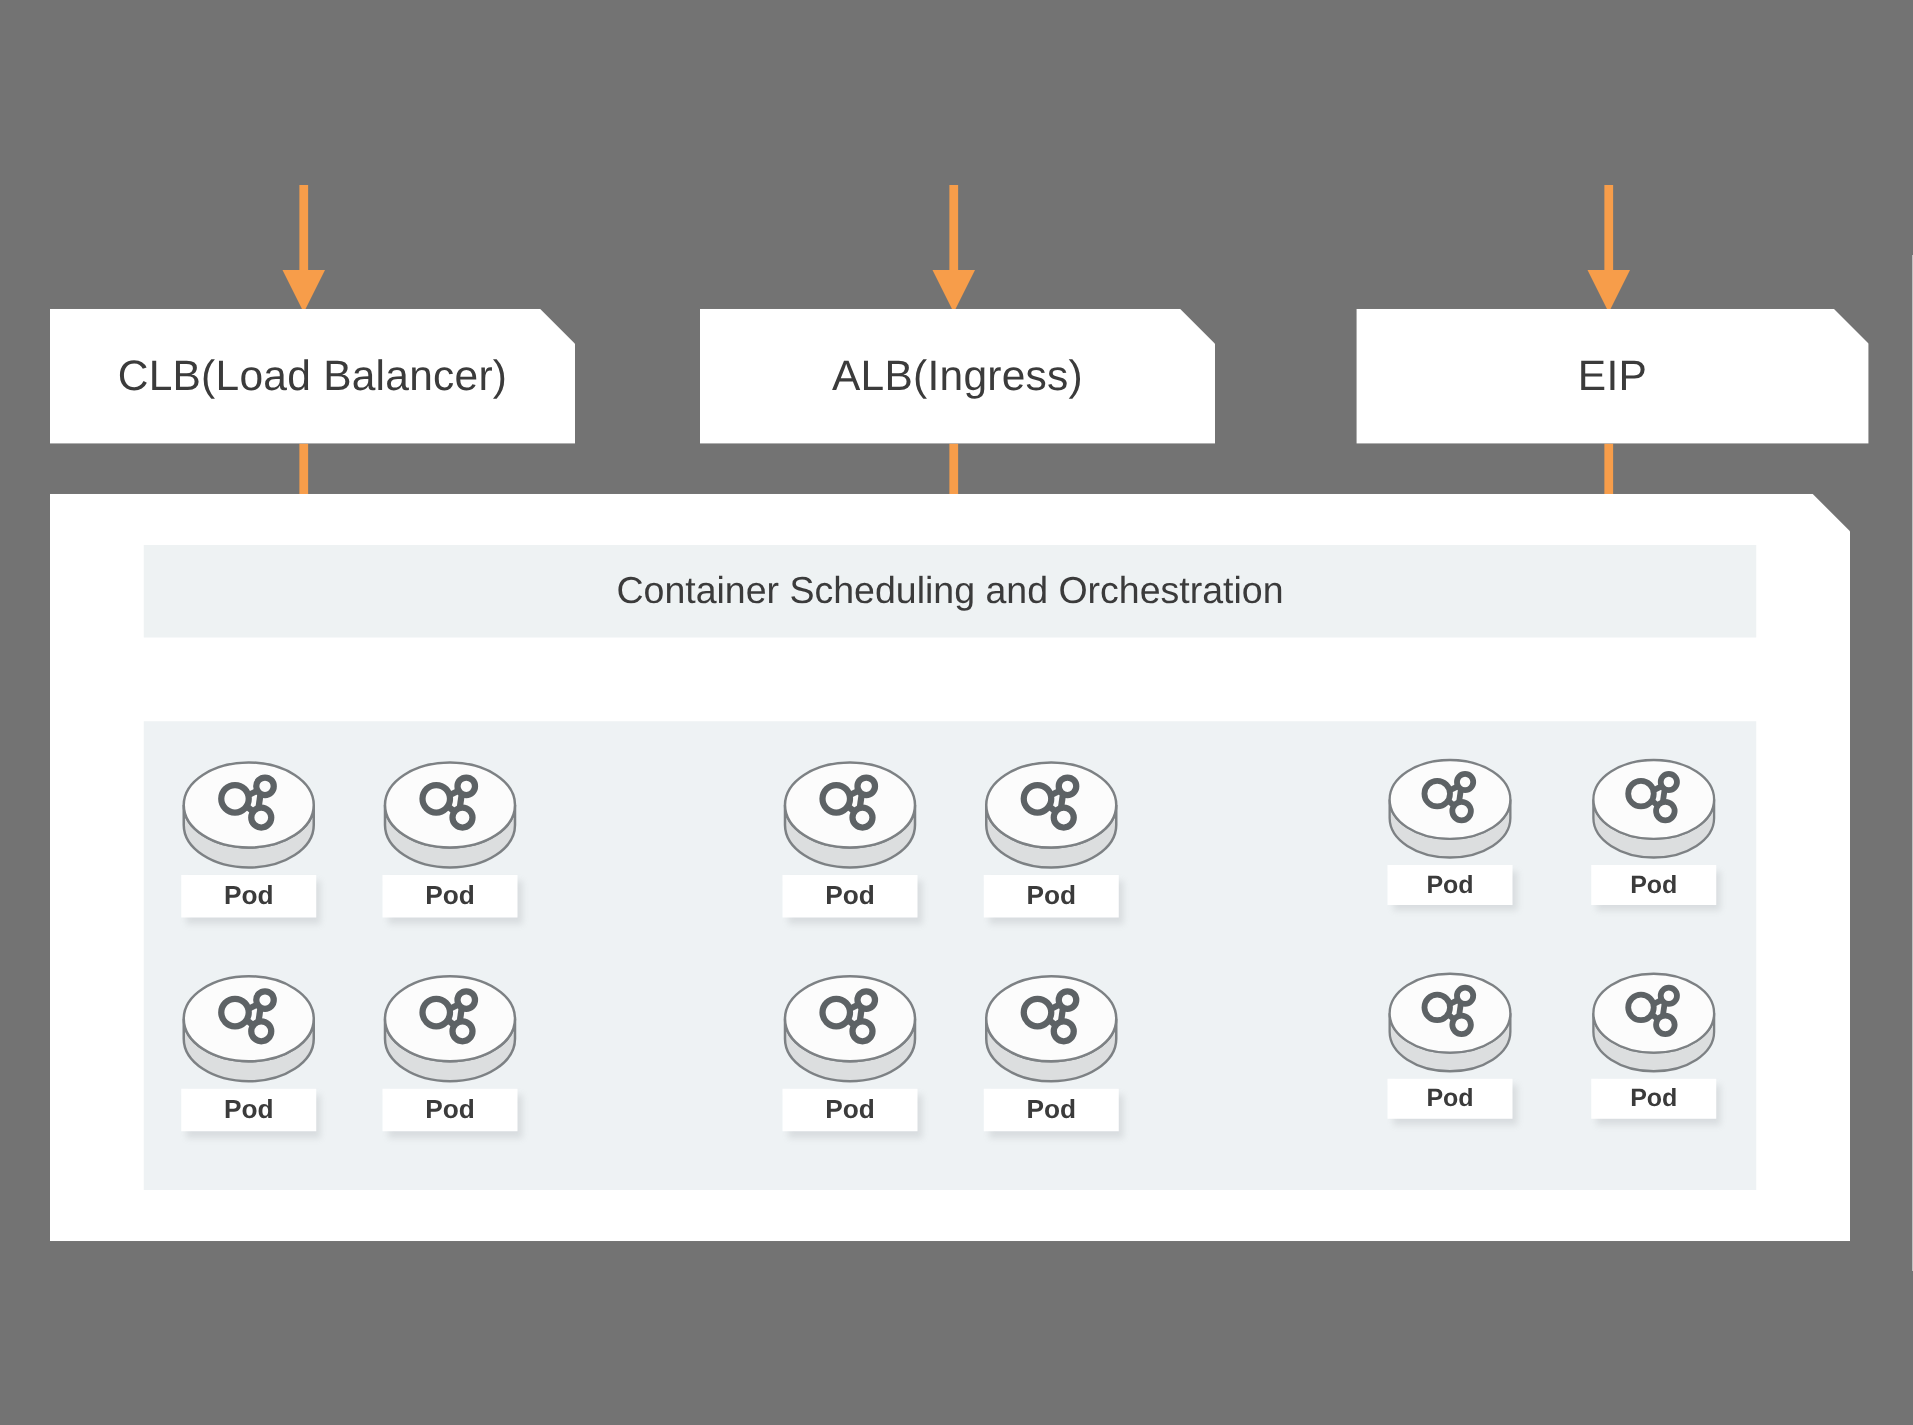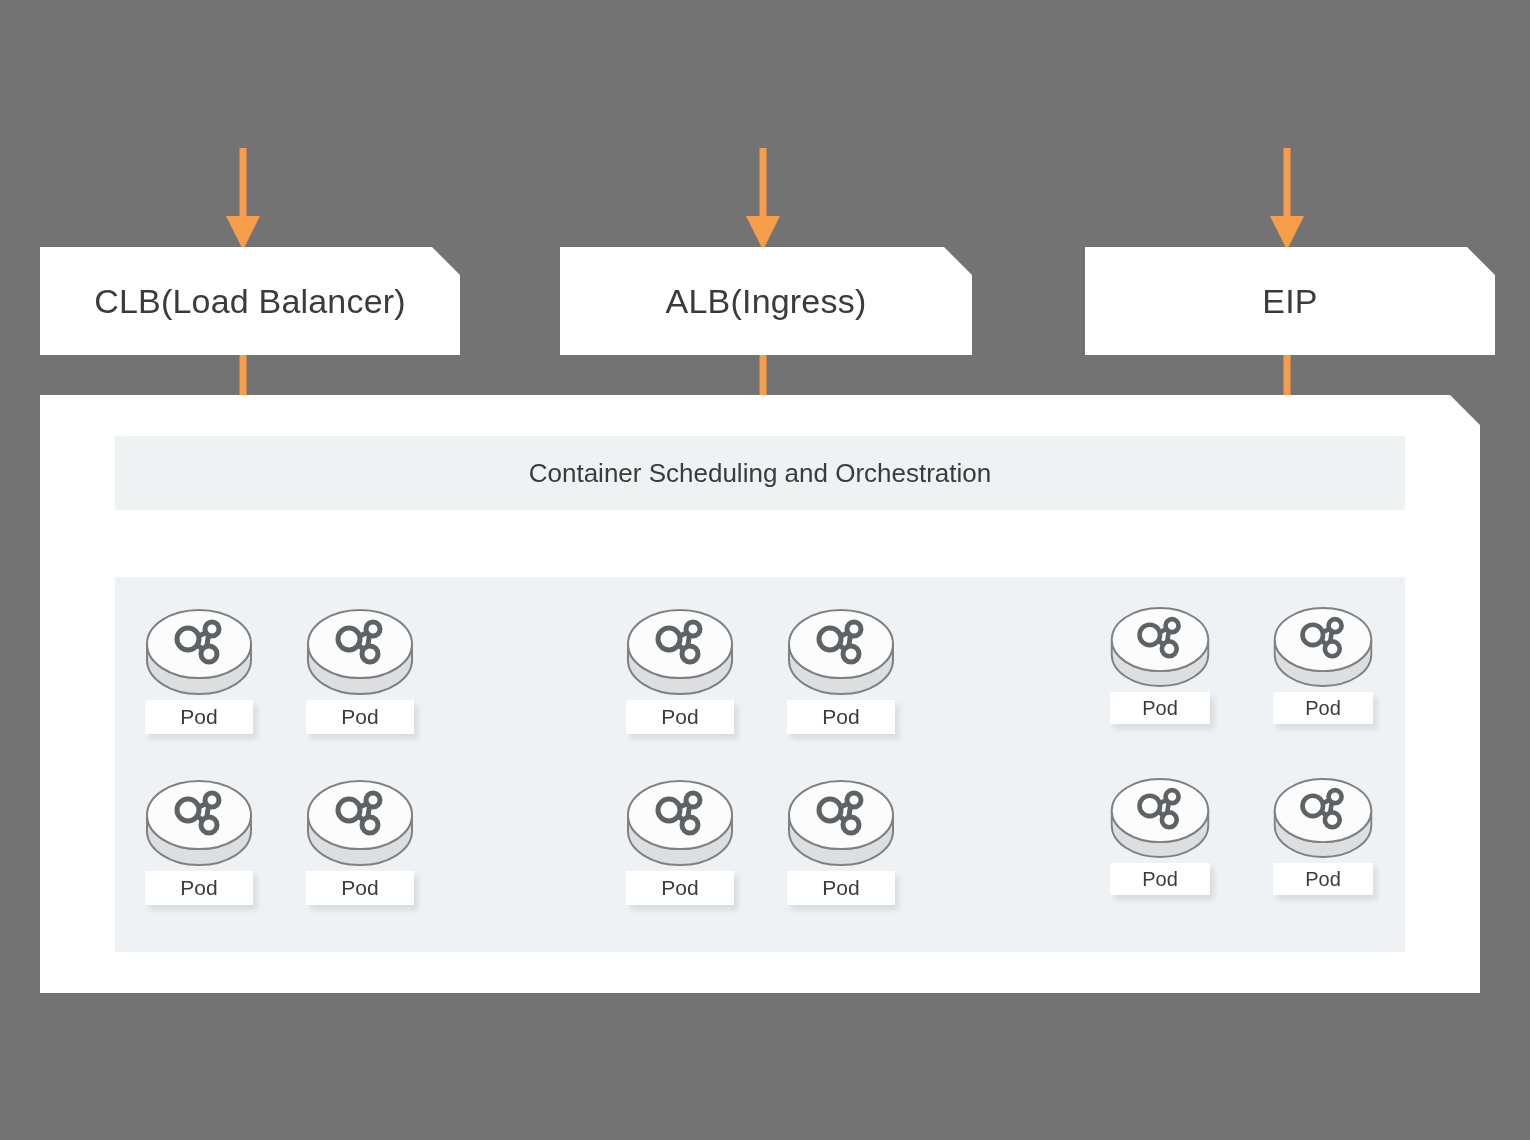--- a/index.html
+++ b/index.html
@@ -57,21 +57,21 @@
     left: 115px;
     top: 436px;
     width: 1290px;
     height: 74px;
     background: #eef2f3;
     display: flex;
     align-items: center;
     justify-content: center;
   }
   #schedband span {
-    font-size: 26px;
+    font-size: 30px;
     color: #3b3b3b;
   }
 
   
   #podband {
     position: absolute;
     left: 115px;
     top: 577px;
     width: 1290px;
     height: 375px;
@@ -84,20 +84,21 @@
     left: 0; top: 0;
     width: 1530px;
     height: 1140px;
     pointer-events: none;
   }
 
   
   .pod {
     position: absolute;
     width: 112px;
+    font-weight: bold;
   }
   .pod .cyl {
     position: relative;
     width: 112px;
     height: 96px;
   }
   .pod .cyl svg { display: block; }
   .pod .label {
     position: relative;
     margin: 0 auto;

